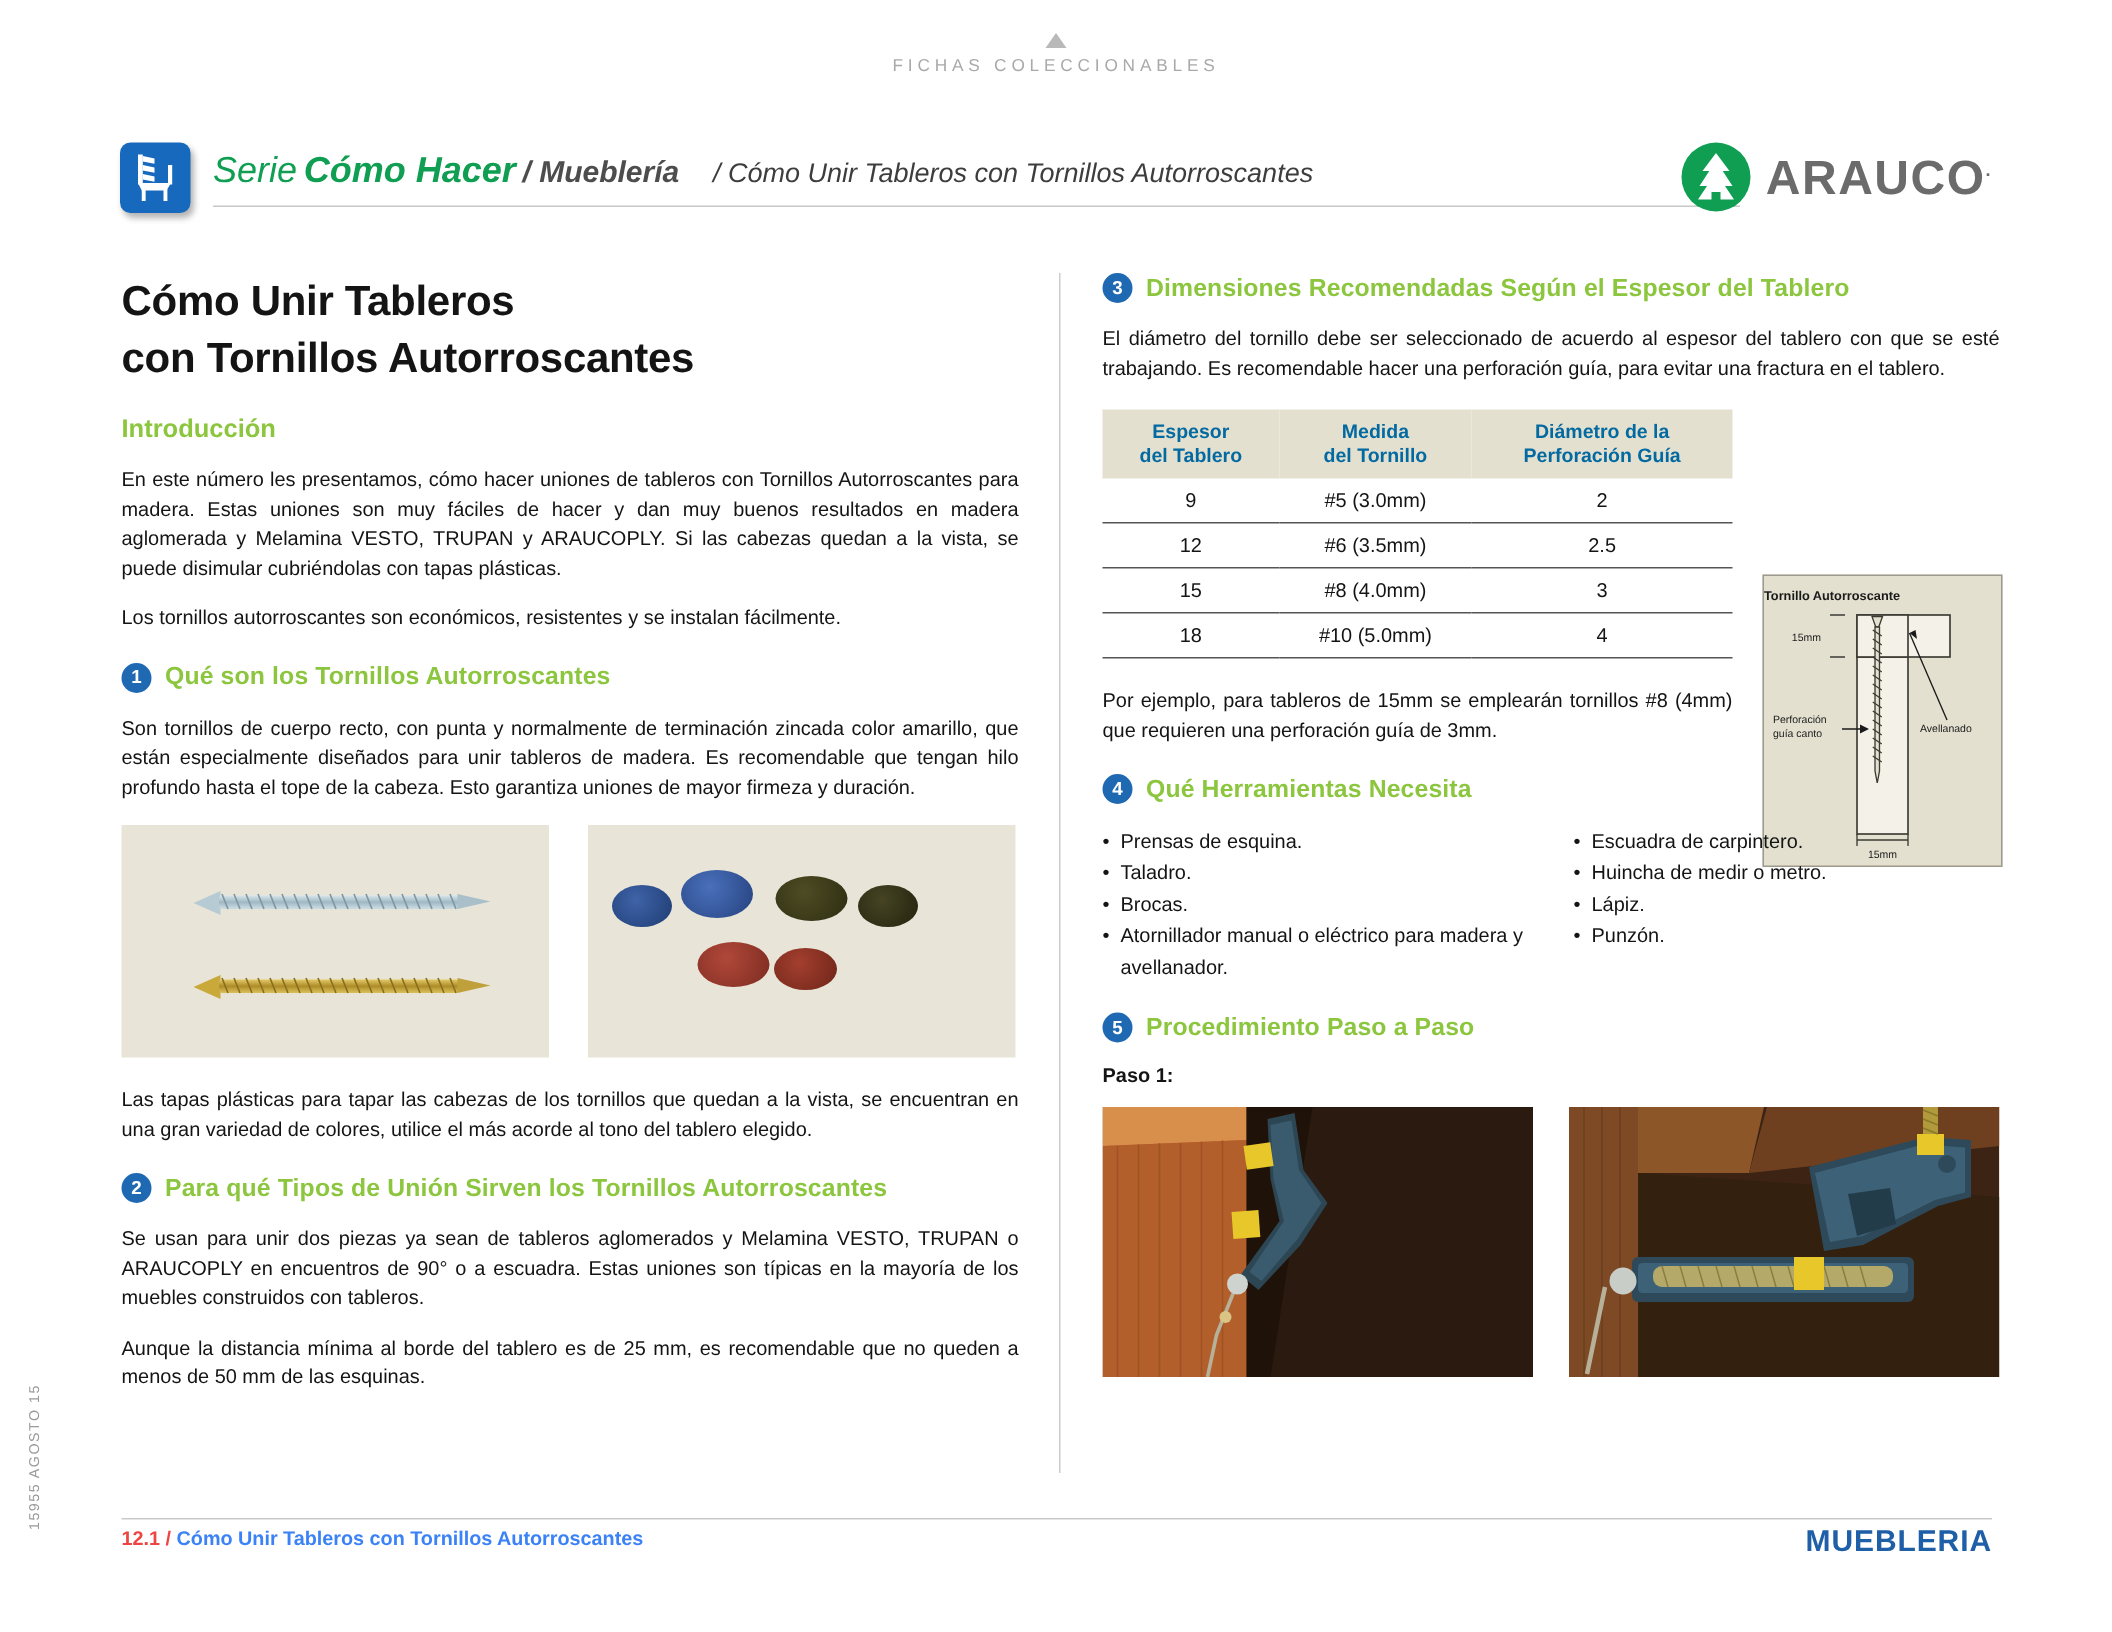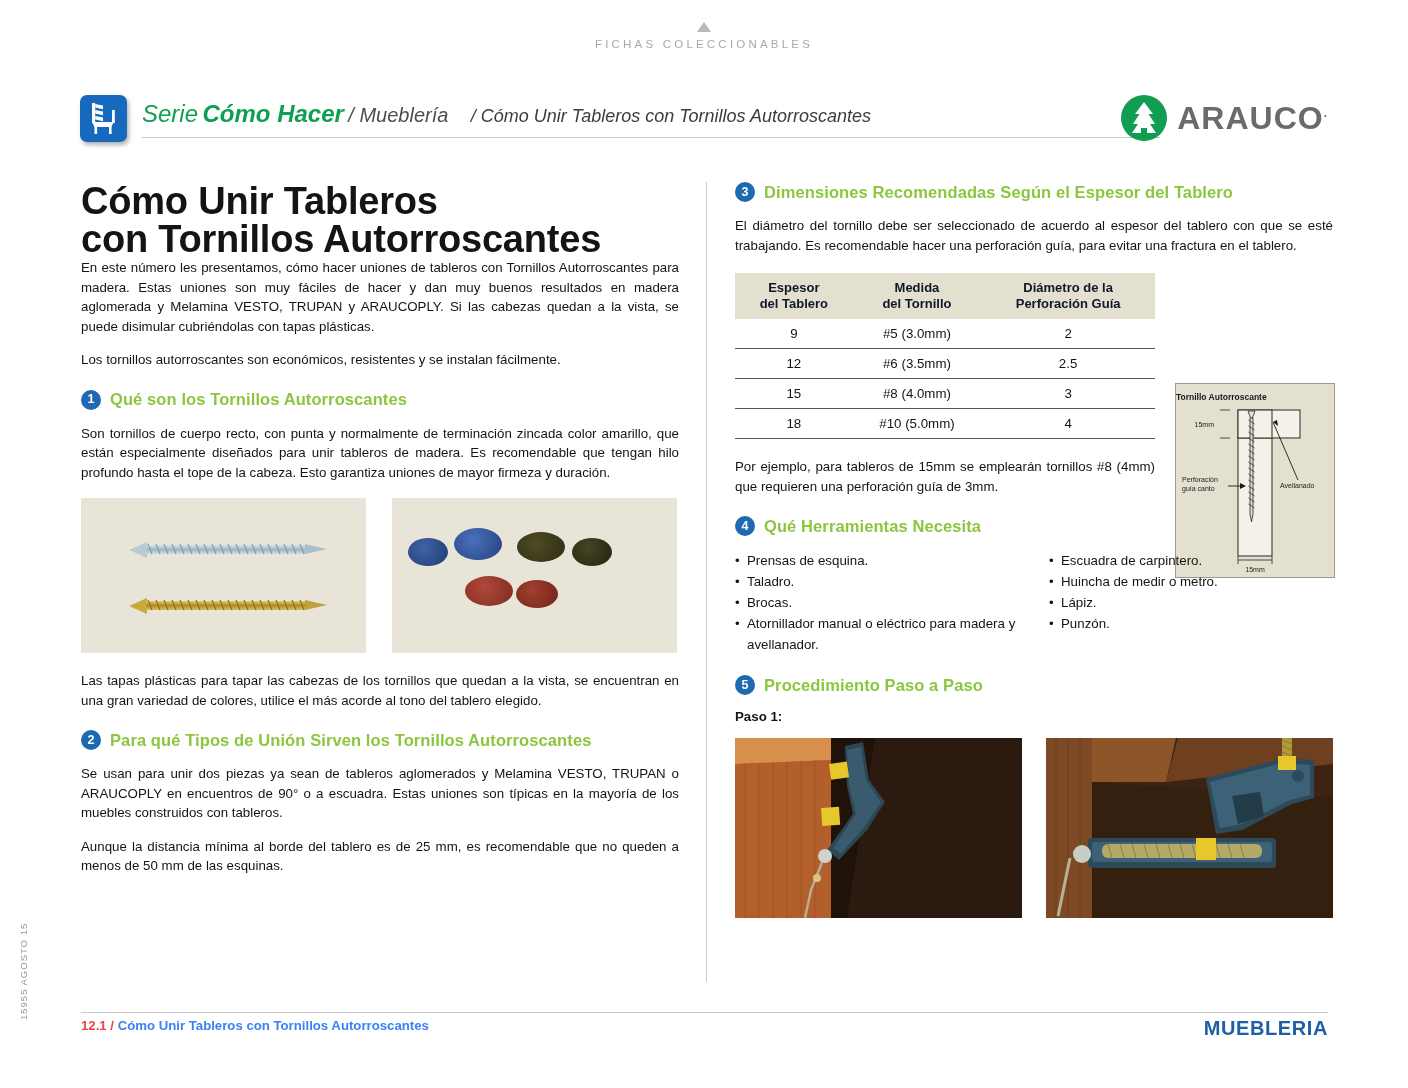--- a/index.html
+++ b/index.html
@@ -70,21 +70,21 @@
   .serie-strong {
     font-size: 24px;
     font-style: italic;
     color: #0f9e52;
     font-weight: bold;
   }
   .serie-mueb {
     font-size: 20px;
     font-style: italic;
     color: #4d4d4d;
-    font-weight: 400;
+    font-weight: 700;
   }
   .serie-sub {
     font-size: 18px;
     font-style: italic;
     color: #3d3d3d;
     font-weight: 400;
     margin-left: 18px;
   }
   .header-rule {
     position: absolute;
@@ -132,21 +132,21 @@
   }
   .col-right {
     position: absolute;
     left: 735px; top: 182px;
     width: 598px;
   }
 
   
   h1.doc-title {
     margin: 0;
-    font-size: 38px;
+    font-size: 28px;
     line-height: 38px;
     font-weight: bold;
     color: #141414;
     letter-spacing: -0.2px;
   }
   .intro-head {
     margin: 18px 0 14px 0;
     font-size: 17px;
     font-weight: bold;
     color: #8cc63e;
@@ -215,21 +215,21 @@
   
   table.dims {
     border-collapse: collapse;
     width: 420px;
     margin-top: 18px;
   }
   table.dims thead th {
     background: #e3e0d0;
     font-size: 13px;
     font-weight: bold;
-    color: #0f172a;
+    color: #0369a1;
     padding: 7px 4px;
     line-height: 16px;
     text-align: center;
     border: 0;
   }
   table.dims tbody td {
     font-size: 13.3px;
     text-align: center;
     padding: 7px 4px;
     border-bottom: 1px solid #555555;
@@ -385,20 +385,21 @@
 
 <div class="col-divider"></div>
 
 <div class="col-left">
 
   <h1 class="doc-title">
     <span>Cómo Unir Tableros</span><br>
     <span>con Tornillos Autorroscantes</span>
   </h1>
 
+  <div class="intro-head">Introducción</div>
 
   <p class="body">En este número les presentamos, cómo hacer uniones de tableros con Tornillos Autorroscantes para madera. Estas uniones son muy fáciles de hacer y dan muy buenos resultados en madera aglomerada y Melamina VESTO, TRUPAN y ARAUCOPLY. Si las cabezas quedan a la vista, se puede disimular cubriéndolas con tapas plásticas.</p>
   <p class="body">Los tornillos autorroscantes son económicos, resistentes y se instalan fácilmente.</p>
 
   <div class="sec-head">
     <div class="sec-num">1</div>
     <div class="sec-title">Qué son los Tornillos Autorroscantes</div>
   </div>
 
   <p class="body">Son tornillos de cuerpo recto, con punta y normalmente de terminación zincada color amarillo, que están especialmente diseñados para unir tableros de madera. Es recomendable que tengan hilo profundo hasta el tope de la cabeza. Esto garantiza uniones de mayor firmeza y duración.</p>

